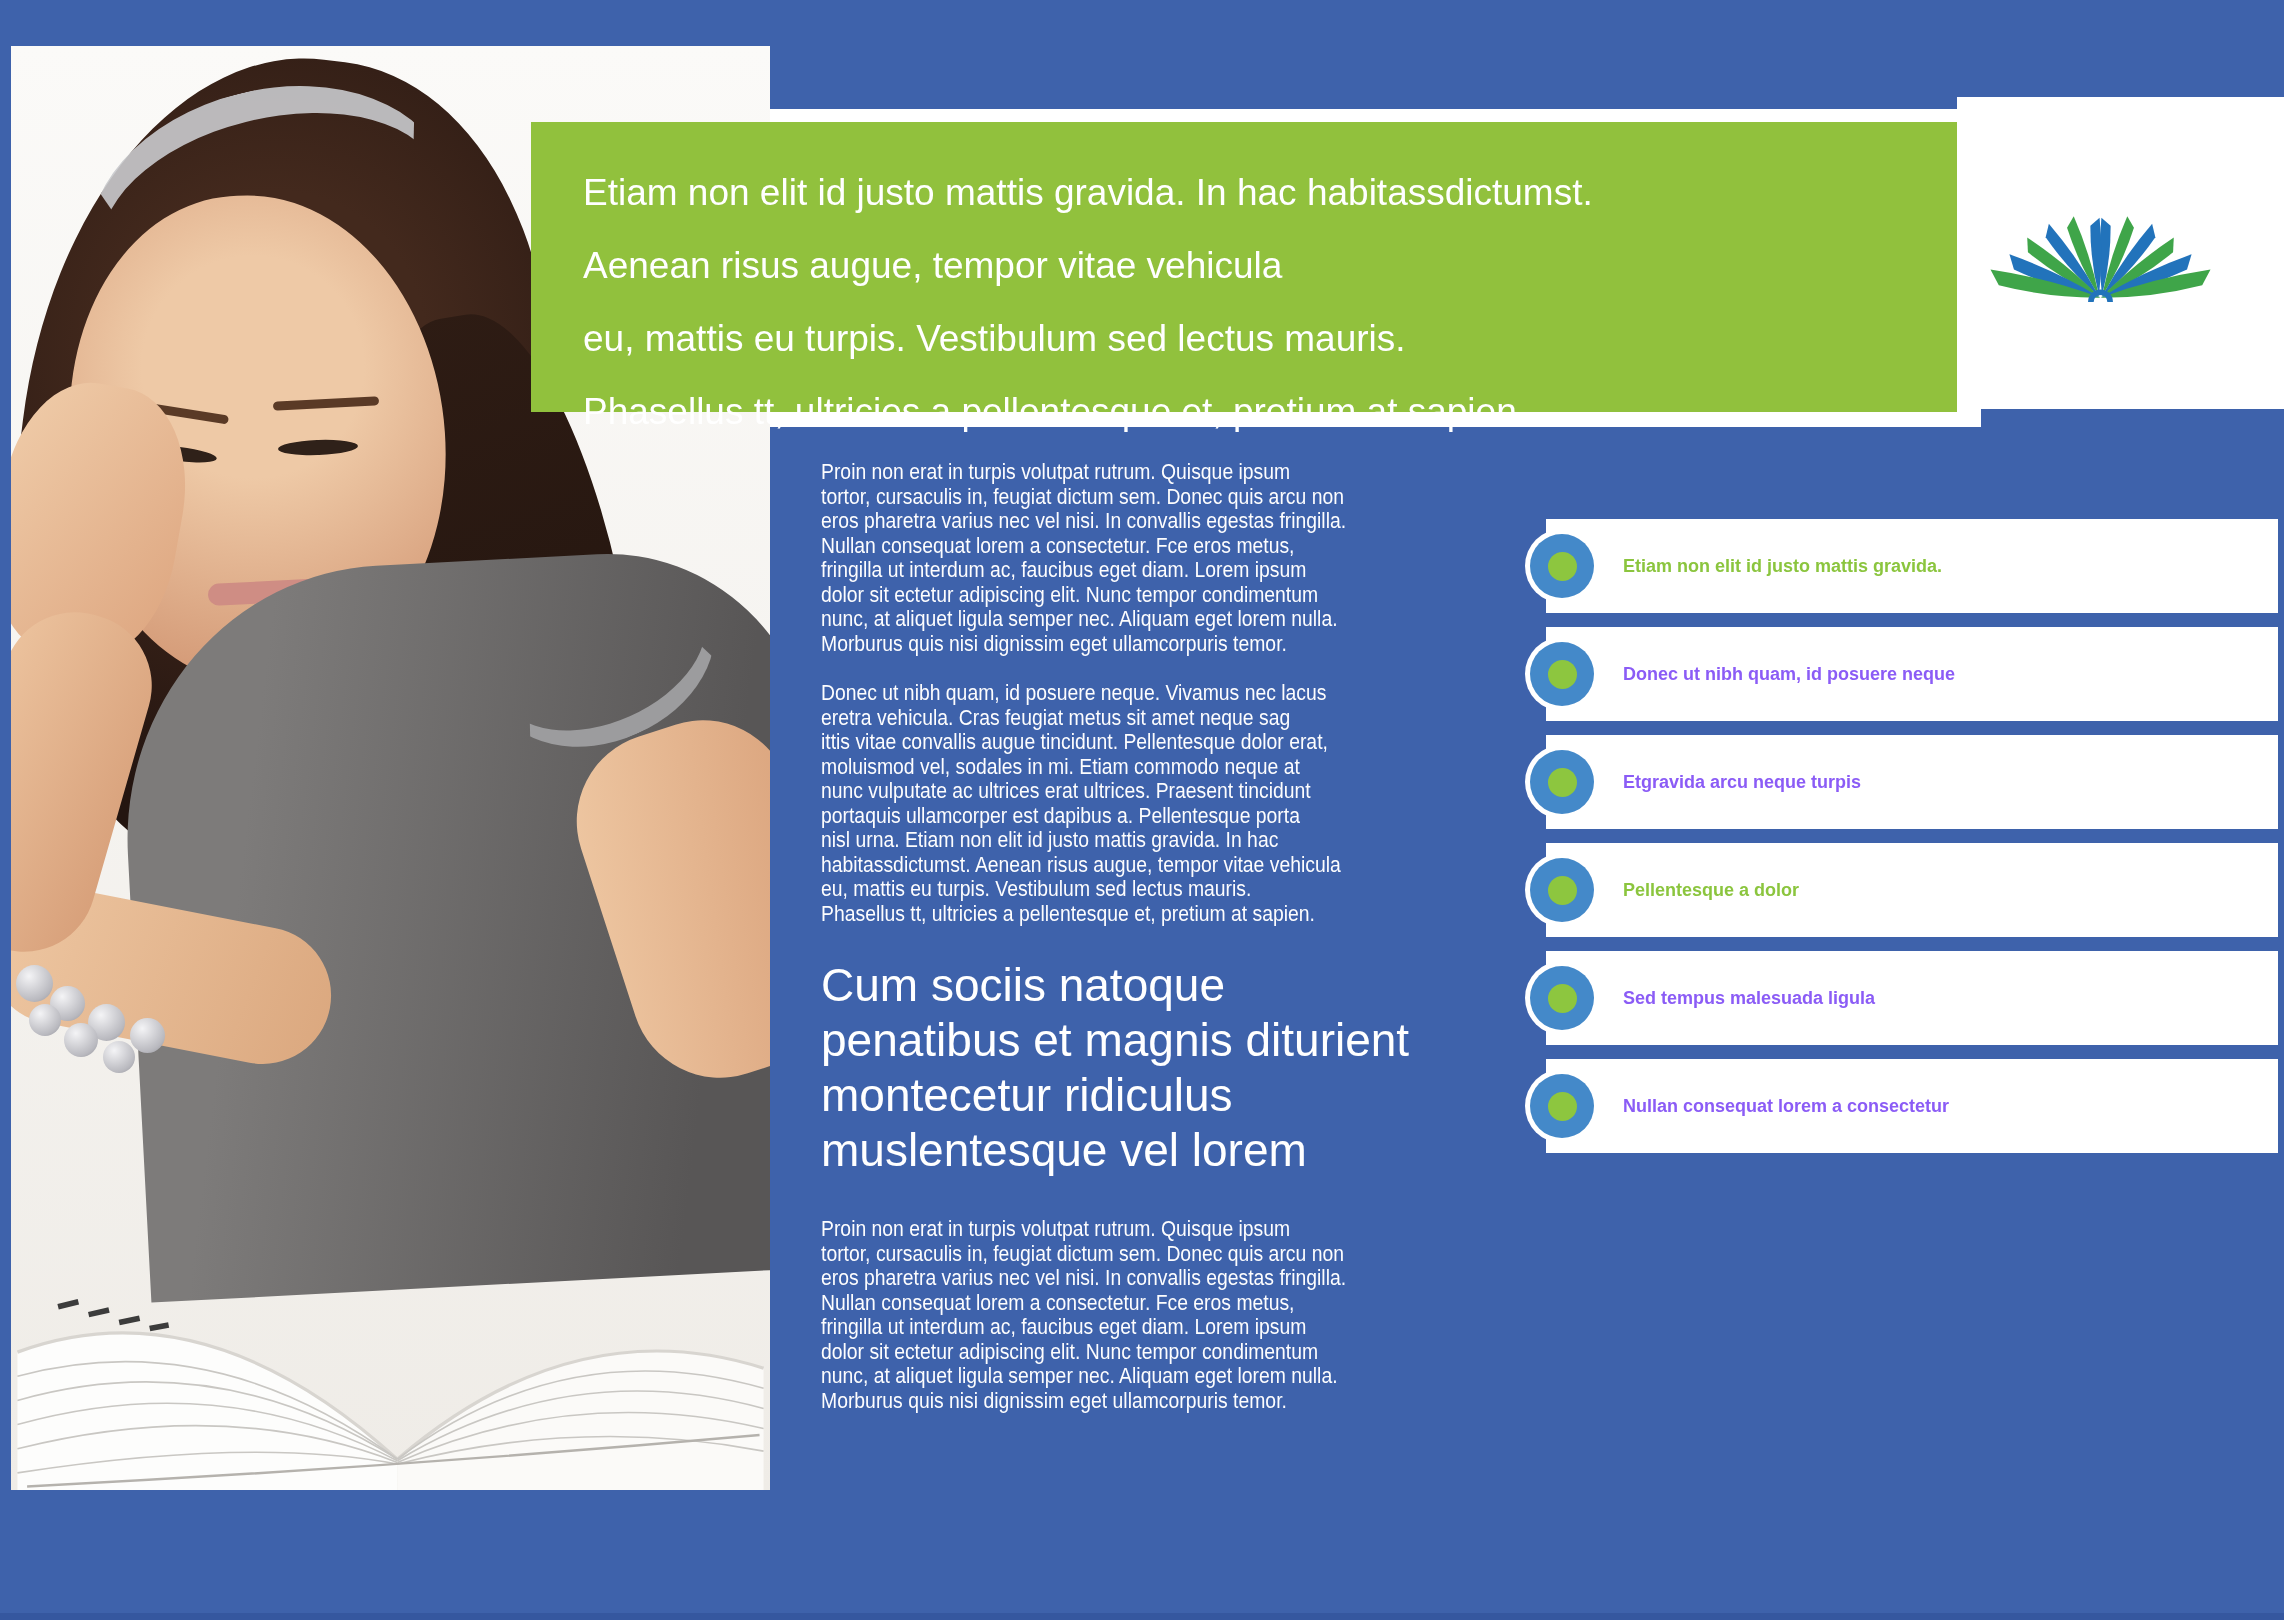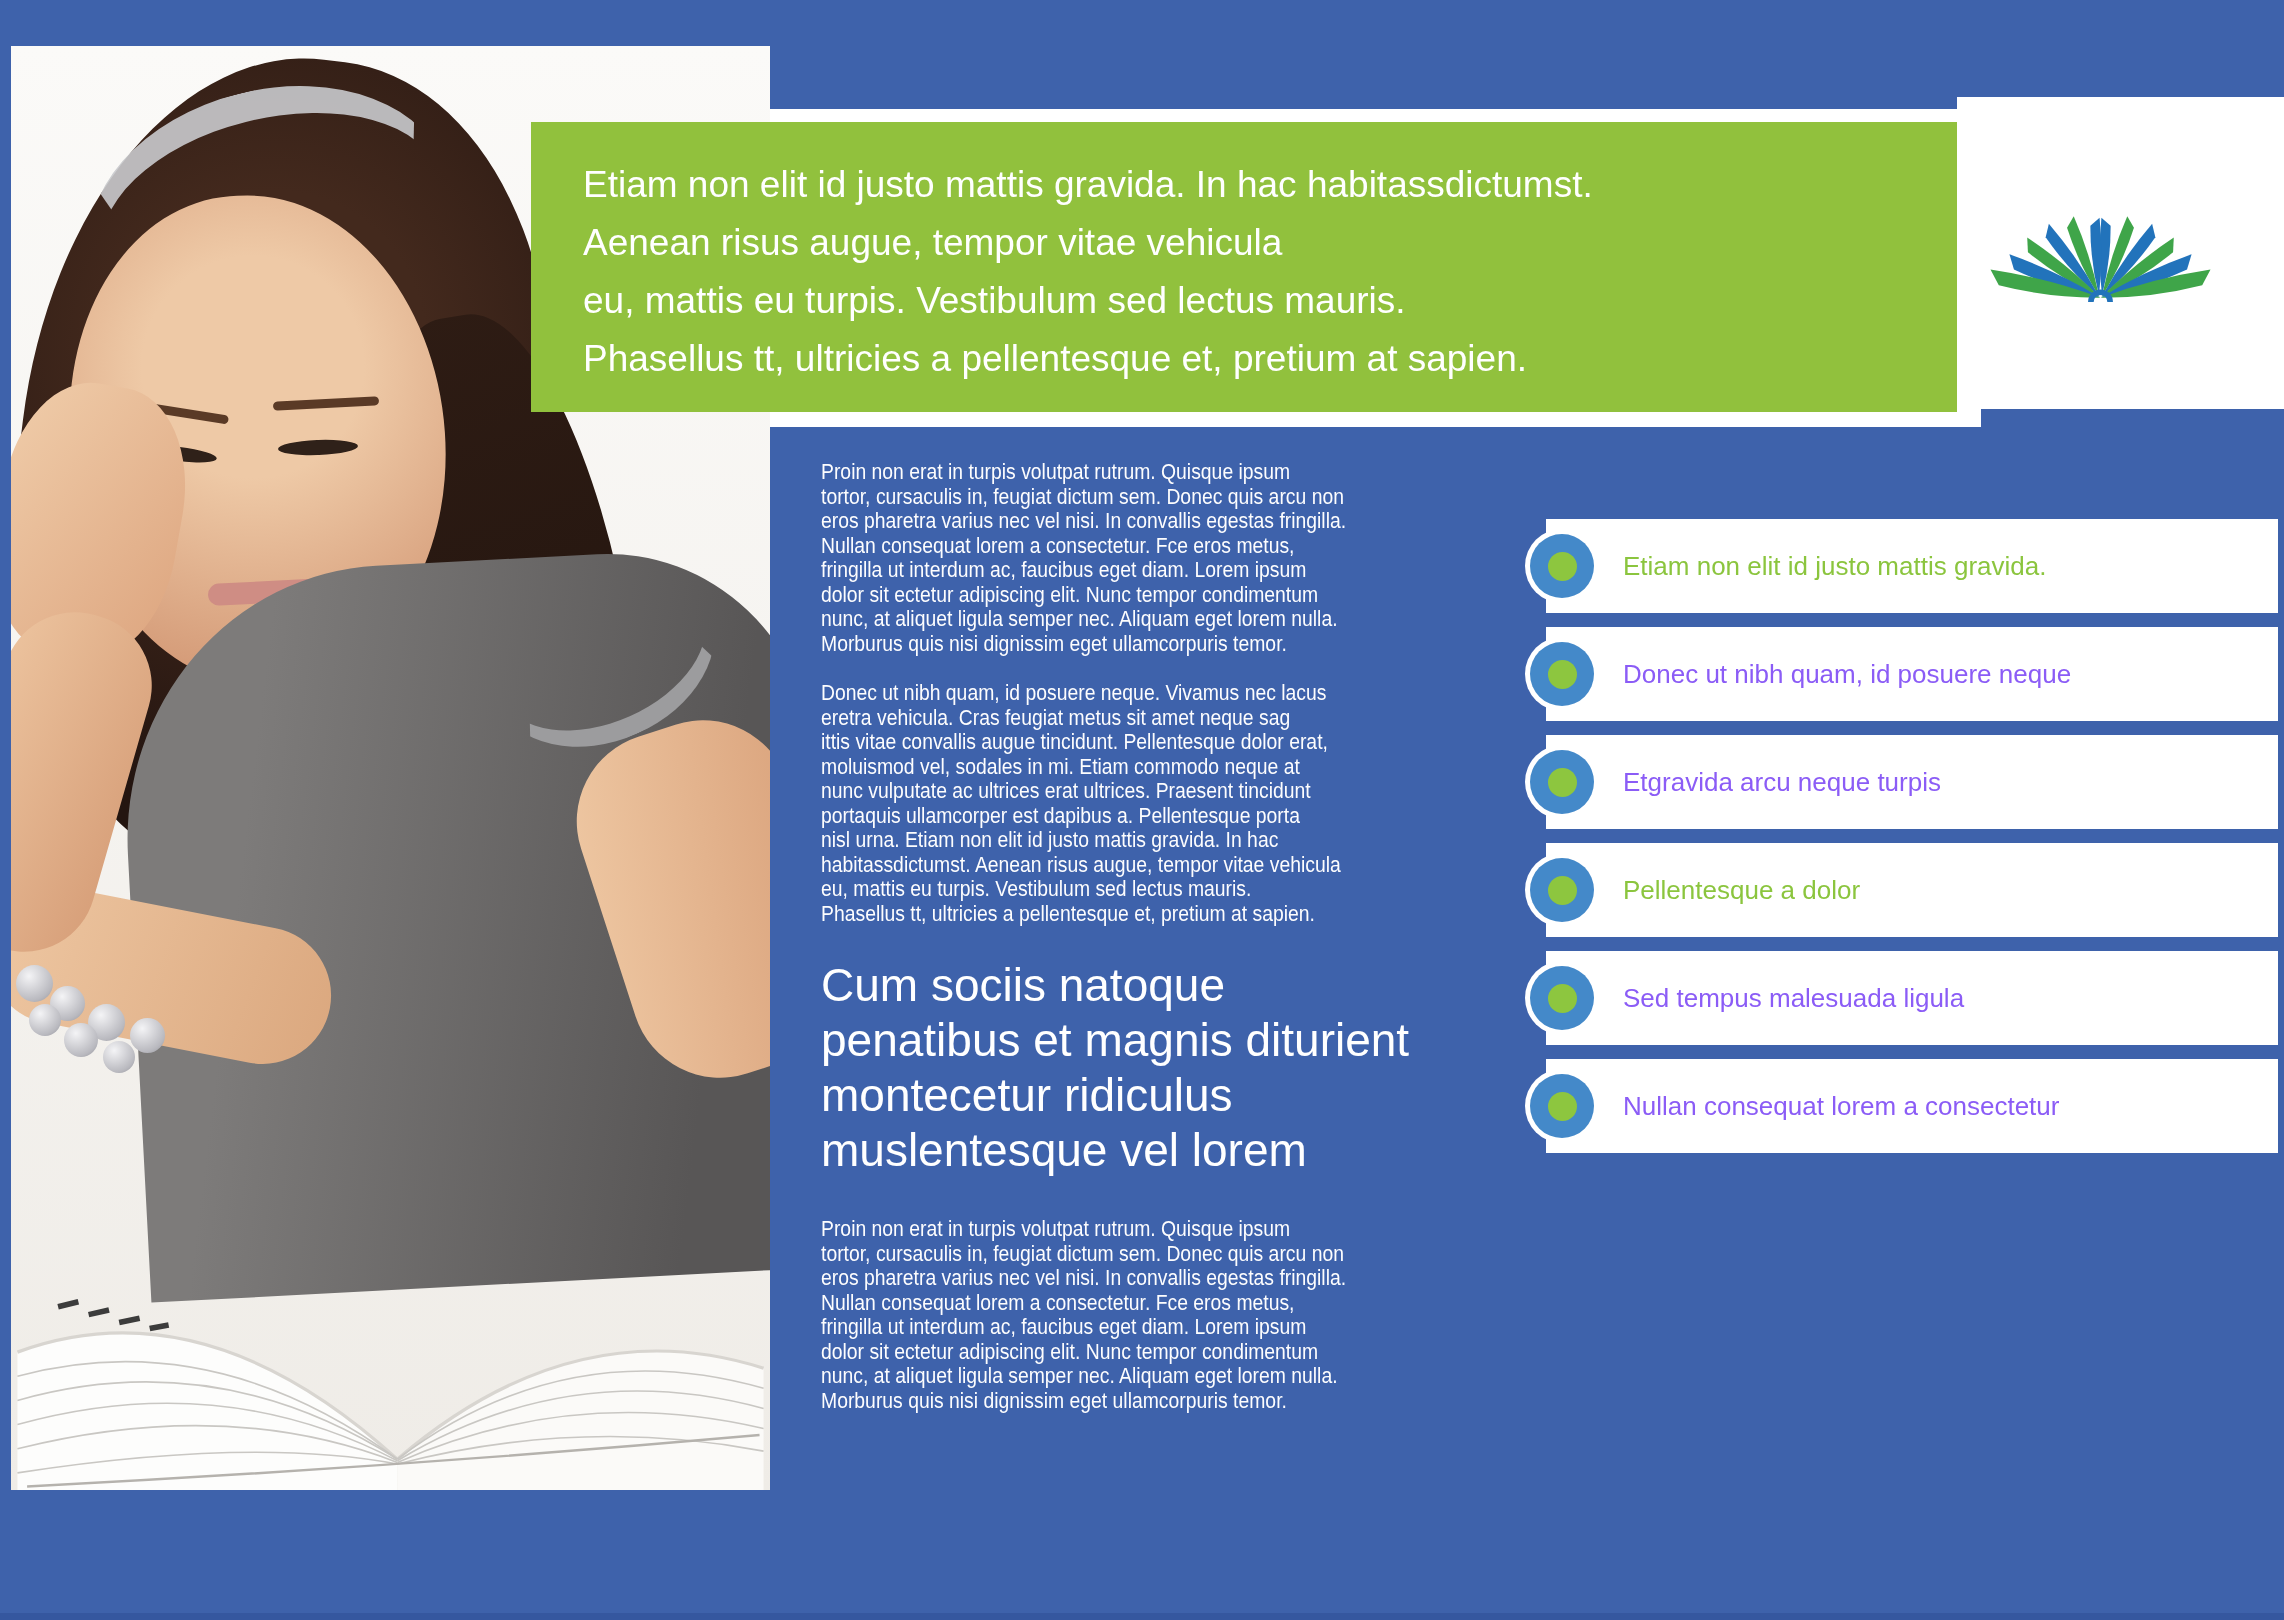--- a/index.html
+++ b/index.html
@@ -4,40 +4,40 @@
 <style>
   html,body{margin:0;padding:0;background:#3e62ab;}
   #page{position:relative;width:2284px;height:1621px;overflow:hidden;background:#3e62ab;
         font-family:"Liberation Sans",sans-serif;}
   .abs{position:absolute;}
   
   #photo-card{left:11.3px;top:46px;width:759px;height:1444px;background:linear-gradient(180deg,#fbfaf8,#efece7);overflow:hidden;}
   #white-mat{left:770px;top:109px;width:1211px;height:318px;background:#ffffff;}
   #logo-card{left:1957px;top:97px;width:327px;height:312px;background:#ffffff;}
   #green-banner{left:531px;top:122px;width:1426px;height:290px;background:#91c13d;}
-  #banner-text{margin:0;padding:34px 32px 0 52px;color:#ffffff;font-size:37px;line-height:58px;
+  #banner-text{margin:0;padding:34px 32px 0 52px;color:#ffffff;font-size:37px;line-height:73px;
                white-space:pre-line;font-weight:400;}
   
   .body-par{color:#fdfdfe;font-size:22px;line-height:24.5px;white-space:pre-line;
             transform:scaleX(0.88);transform-origin:0 0;width:789px;}
   #para1{left:821px;top:460px;}
   #para2{left:821px;top:681px;}
   #heading{left:821px;top:958px;color:#ffffff;font-size:46px;line-height:55px;white-space:pre-line;font-weight:400;width:724px;}
   #para3{left:821px;top:1217px;}
   
   #feature-list{left:1546px;top:519px;width:732px;}
   .feature-item{position:relative;width:732px;height:94px;background:#ffffff;margin-bottom:14px;
                 display:flex;align-items:center;}
   .bullet{position:absolute;left:-21px;top:50%;transform:translateY(-50%);
           width:74px;height:74px;border-radius:50%;background:#ffffff;
           display:flex;align-items:center;justify-content:center;}
   .bullet-mid{width:64px;height:64px;border-radius:50%;background:#4489c9;
               display:flex;align-items:center;justify-content:center;}
   .bullet-dot{width:29px;height:29px;border-radius:50%;background:#8dc63f;}
-  .feature-label{margin-left:77px;font-size:26px;font-weight:400;}
+  .feature-label{margin-left:77px;font-size:18px;font-weight:700;}
   .feature-label[data-color="green"]{color:#8bc53e;}
   .feature-label[data-color="blue"]{color:#8b5cf6;}
   
   #footer-bar{left:0;bottom:0;width:2284px;height:8px;background:#35579f;}
   
   .ph{position:absolute;}
   #hair-main{left:8px;top:12px;width:531px;height:821px;border-radius:48%;
              background:radial-gradient(circle at 45% 35%,#43291d 25%,#241510 75%);transform:rotate(7deg);}
   #hair-side{left:378px;top:266px;width:249px;height:773px;border-radius:45%;
              background:linear-gradient(170deg,#2e1c14,#1d110c);transform:rotate(-9deg);}

